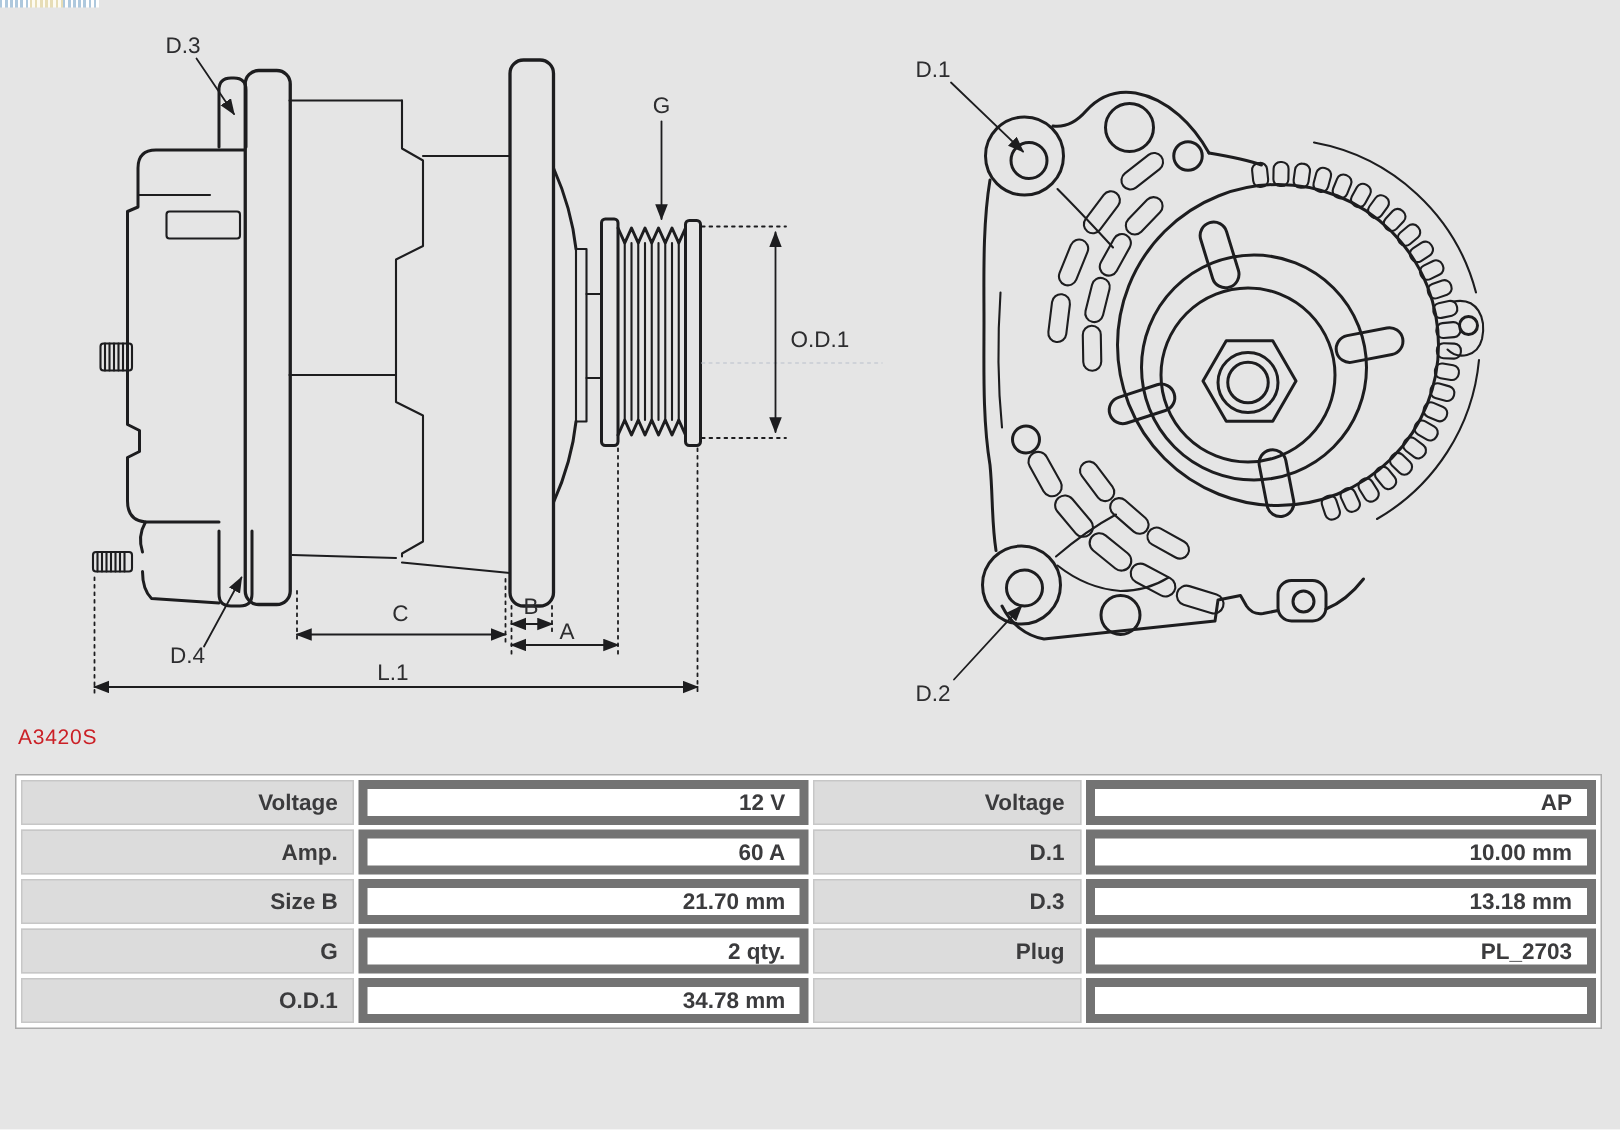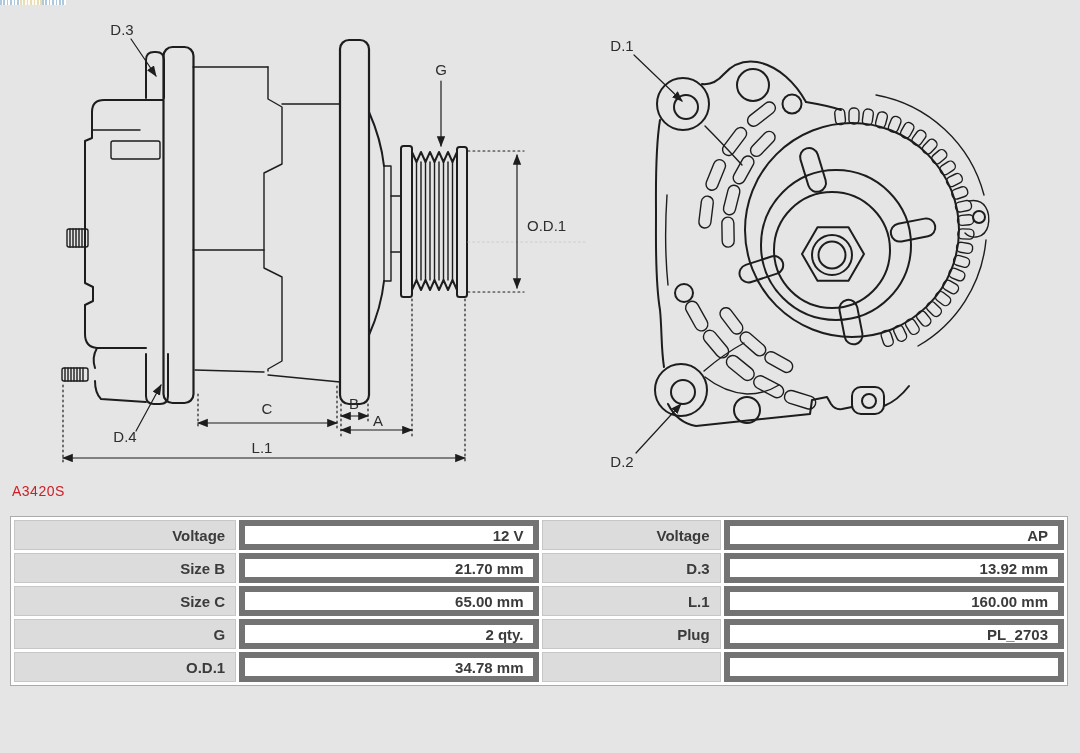--- a/index.html
+++ b/index.html
@@ -239,30 +239,30 @@
         <col style="width:340px">
       </colgroup>
     <tbody>
       <tr>
         <td class="lbl-cell">Voltage</td>
         <td class="val-cell">12 V</td>
         <td class="lbl-cell">Voltage</td>
         <td class="val-cell">AP</td>
       </tr>
       <tr>
+        <td class="lbl-cell">Amp.</td>
+        <td class="val-cell">60 A</td>
+        <td class="lbl-cell">D.1</td>
+        <td class="val-cell">10.00 mm</td>
+      </tr>
+      <tr>
         <td class="lbl-cell">Size B</td>
         <td class="val-cell">21.70 mm</td>
         <td class="lbl-cell">D.3</td>
-        <td class="val-cell">13.92 mm</td>
-      </tr>
-      <tr>
-        <td class="lbl-cell">Size C</td>
-        <td class="val-cell">65.00 mm</td>
-        <td class="lbl-cell">L.1</td>
-        <td class="val-cell">160.00 mm</td>
+        <td class="val-cell">13.18 mm</td>
       </tr>
       <tr>
         <td class="lbl-cell">G</td>
         <td class="val-cell">2 qty.</td>
         <td class="lbl-cell">Plug</td>
         <td class="val-cell">PL_2703</td>
       </tr>
       <tr>
         <td class="lbl-cell">O.D.1</td>
         <td class="val-cell">34.78 mm</td>

